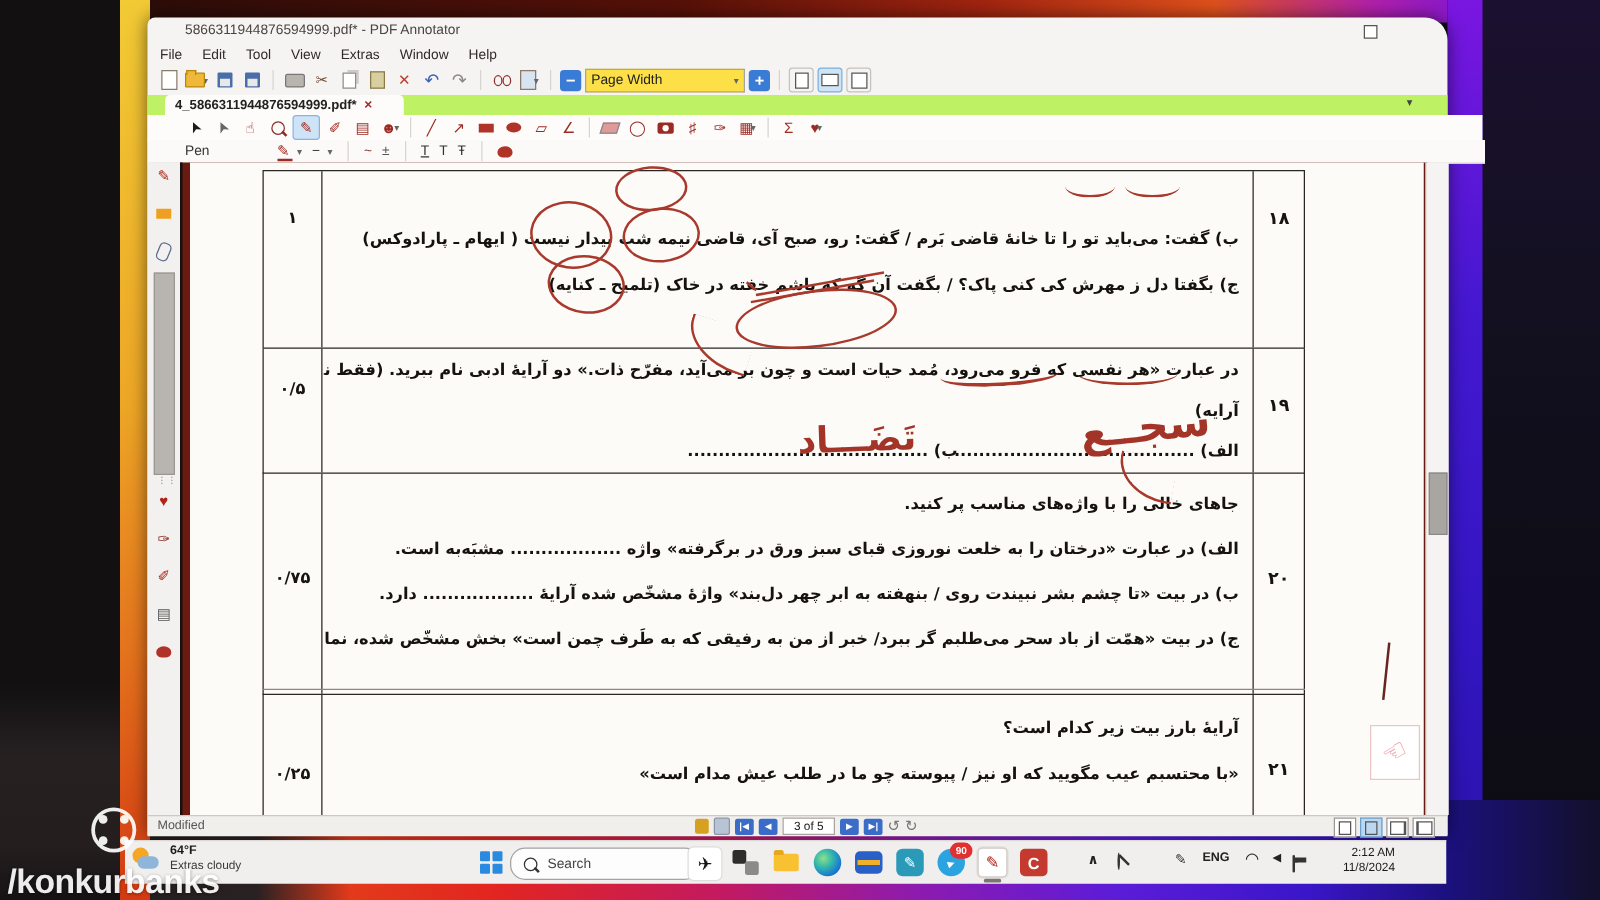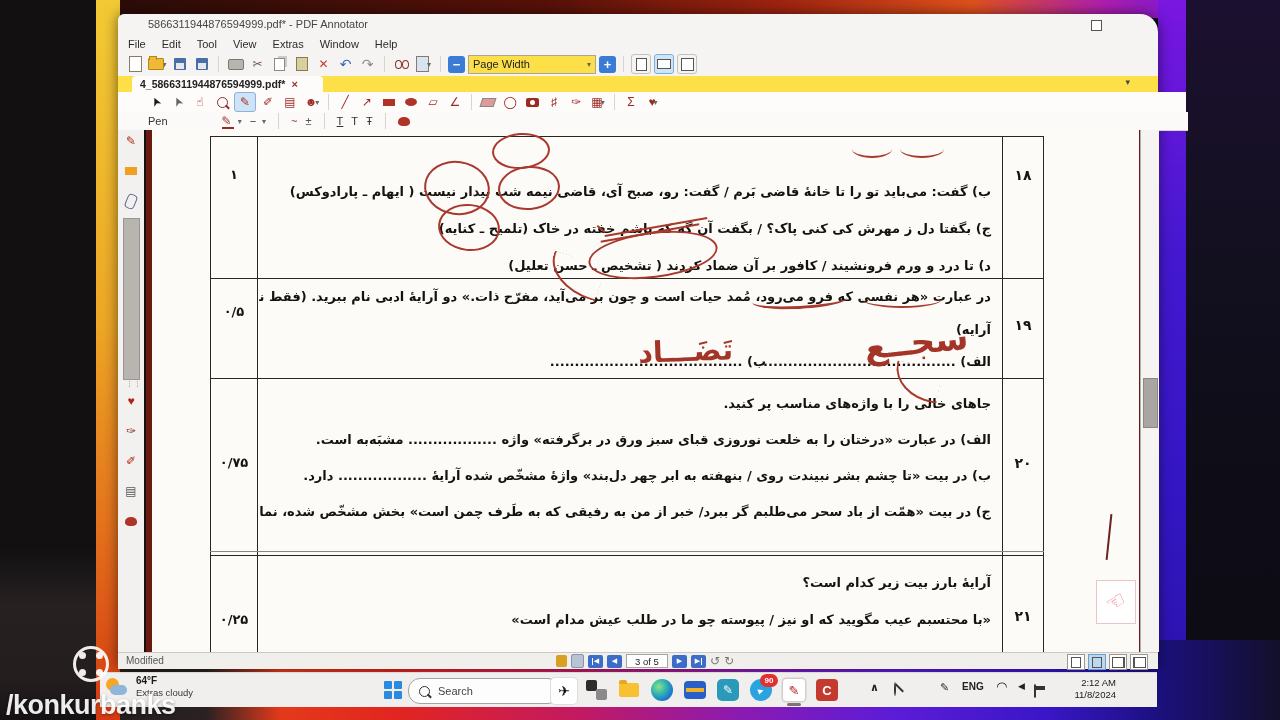--- a/index.html
+++ b/index.html
@@ -34,21 +34,21 @@
   .copy-shape{width:9px;height:11px;background:#fff;border:1.2px solid #8a8a8a;box-shadow:3px -3px 0 -1px #cfcac4;}
   .paste-shape{width:10px;height:12px;background:#d8cfa0;border:1.2px solid #8a7a4a;}
   .binoc{width:14px;height:9px;position:relative;}
   .binoc::before,.binoc::after{content:"";position:absolute;top:0;width:7px;height:9px;border:1.6px solid #8a3028;border-radius:50%;box-sizing:border-box;}
   .binoc::before{left:0;} .binoc::after{right:0;}
   .zoombtn{width:17px;height:17px;background:#3a7bd5;border-radius:3px;color:#fff;display:flex;align-items:center;justify-content:center;font-size:13px;font-weight:bold;}
   .zoom-combo{width:118px;height:17px;background:#fde047;border:1px solid #a8a4a0;font-size:11px;color:#222;display:flex;align-items:center;padding:0 4px;justify-content:space-between;}
   .layoutbtn{width:18px;height:18px;border:1px solid #c5c1bd;border-radius:3px;display:flex;align-items:center;justify-content:center;}
   .layoutbtn.active{background:#cfe4f7;border-color:#7ab0e0;}
   .lay-in{width:9px;height:11px;border:1.2px solid #555;background:#fff;}
-  .tabbar{left:0;top:62px;width:100%;height:16px;background:#fde047;}
+  .tabbar{left:0;top:62px;width:100%;height:16px;background:#bef264;}
   .tab{left:14px;top:0;height:16px;min-width:175px;background:#fdfcfb;border-radius:4px 4px 0 0;display:flex;align-items:center;padding:0 8px;gap:6px;font-size:10.5px;font-weight:bold;color:#222;}
   .tclose{color:#a03028;font-weight:bold;font-size:11px;}
   .tabdd{right:28px;top:1px;font-size:9px;color:#444;}
   .annbar{left:0;top:78px;width:100%;height:20px;background:#fdfcfb;border-bottom:1px solid #e2deda;display:flex;align-items:center;padding-left:28px;gap:2px;}
   .an-ico{width:20px;height:18px;display:flex;align-items:center;justify-content:center;font-size:12px;color:#9c2a22;border-radius:3px;}
   .an-ico.black{color:#1a1a1a;}
   .an-ico.gray{color:#666;}
   .an-active{background:#cfe3f6;border:1px solid #8ab4dd;}
   .shape-rect{width:12px;height:7px;background:#b03328;}
   .shape-ell{width:12px;height:8px;background:#b03328;border-radius:50%;}
@@ -319,21 +319,20 @@
     <div class="abs viewport">
       <div class="abs page">
 
         <div class="trow first" style="top:6px;height:143px;">
           <span class="ncol-border"></span>
           <span class="mcol-border"></span>
           <span class="qnum" style="top:30px;">۱۸</span>
           <span class="qmark" style="top:30px;">۱</span>
           <div class="pline" style="top:38px;">ب) گفت: می‌باید تو را تا خانهٔ قاضی بَرم / گفت: رو، صبح آی، قاضی نیمه شب بیدار نیست ( ایهام ـ پارادوکس)</div>
           <div class="pline" style="top:75px;">ج) بگفتا دل ز مهرش کی کنی پاک؟ / بگفت آن گه که باشم خفته در خاک (تلمیح ـ کنایه)</div>
-          <div class="pline" style="top:112px;">د) تا درد و ورم فرونشیند / کافور بر آن ضماد کردند ( تشخیص ـ حسن تعلیل)</div>
         </div>
 
         <div class="trow" style="top:149px;height:100px;">
           <span class="ncol-border"></span>
           <span class="mcol-border"></span>
           <span class="qnum" style="top:38px;">۱۹</span>
           <span class="qmark" style="top:25px;">۰/۵</span>
           <div class="pline" style="top:2px;line-height:32px;height:32px;">در عبارت «هر نفسی که فرو می‌رود، مُمد حیات است و چون بر می‌آید، مفرّح ذات.» دو آرایهٔ ادبی نام ببرید. (فقط نام</div>
           <div class="pline" style="top:36px;line-height:30px;height:30px;">آرایه)</div>
           <div class="ansline" style="top:68px;">

